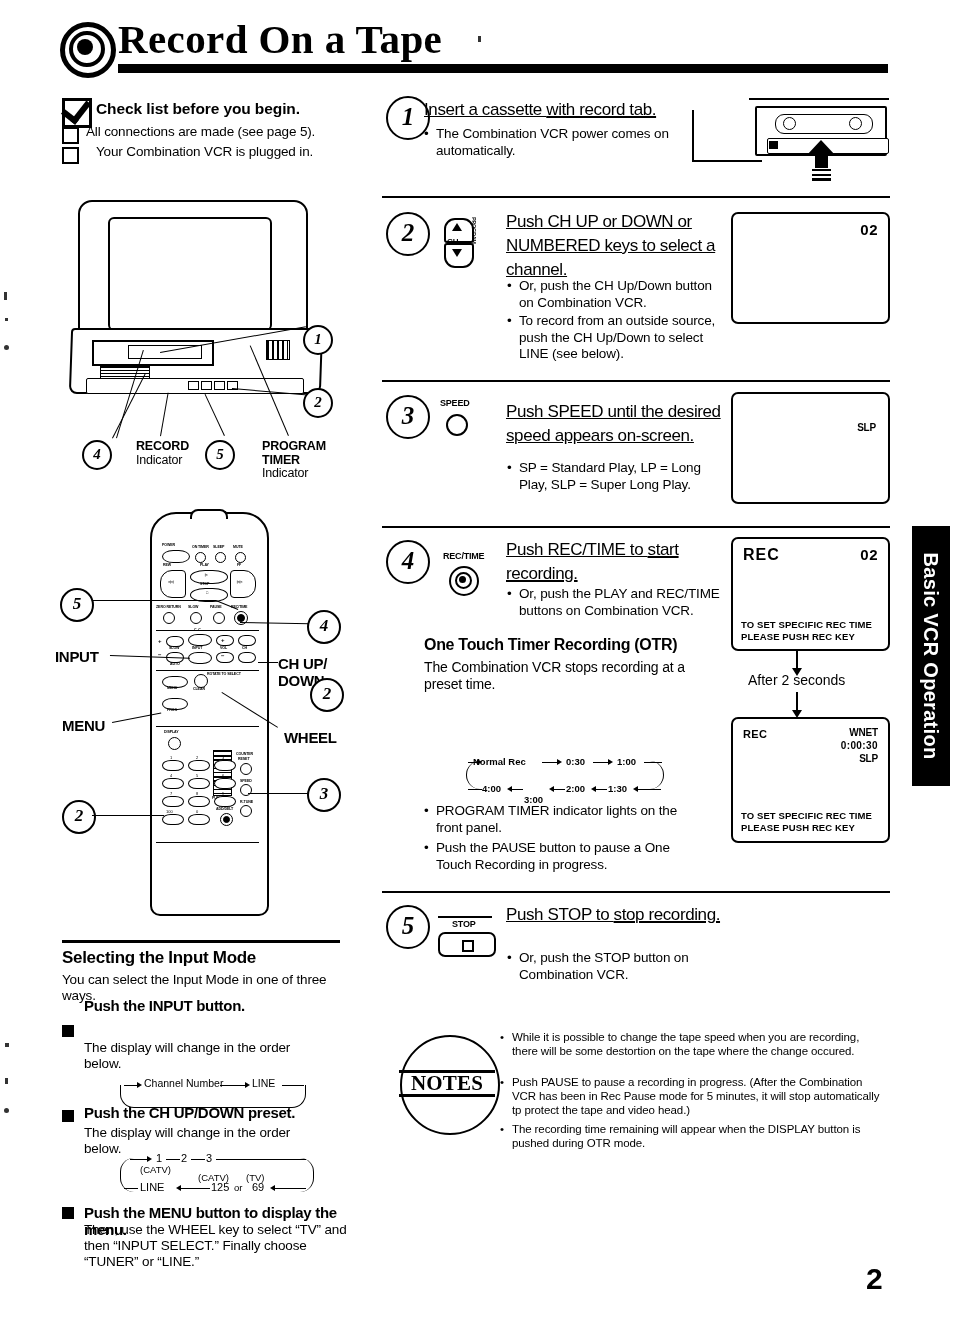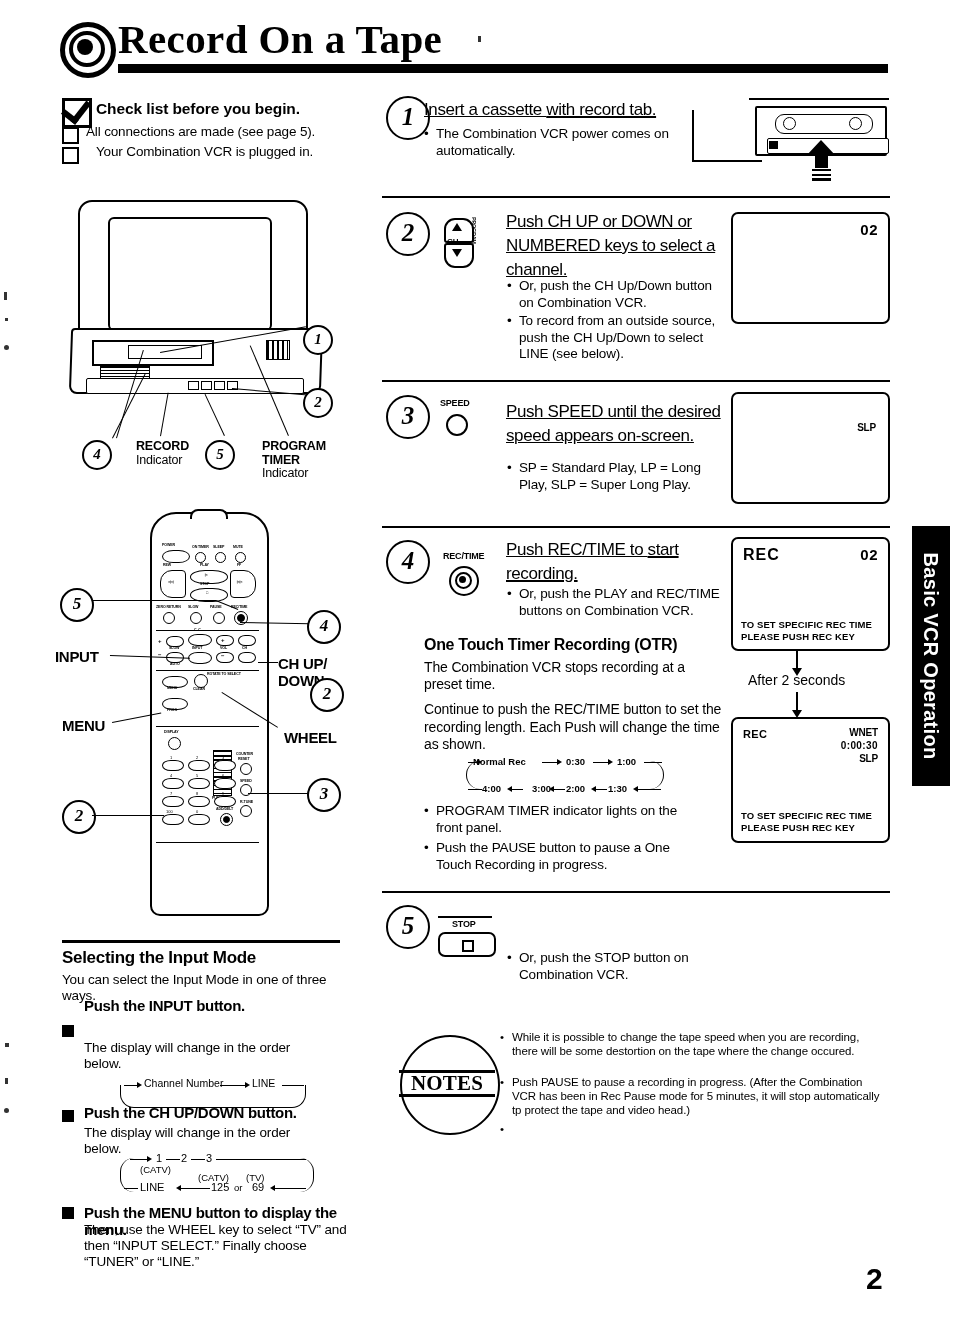--- a/index.html
+++ b/index.html
@@ -438,21 +438,21 @@
     <div class="hl" style="left:12px;top:6px;width:14px;"></div>
     <div class="arw r" style="left:25px;top:3px;"></div>
     <span class="ft" style="left:32px;">Channel Number</span>
     <div class="hl" style="left:108px;top:6px;width:26px;"></div>
     <div class="arw r" style="left:133px;top:3px;"></div>
     <span class="ft" style="left:140px;">LINE</span>
     <div class="hl" style="left:170px;top:6px;width:22px;"></div>
   </div>
 
   <div class="abs bullsq" id="bs2"></div>
-  <div class="abs bt" id="bt2">Push the CH UP/DOWN button.</div>
+  <div class="abs bt" id="bt2">Push the CH UP/DOWN preset.</div>
   <div class="abs bsub" id="bb2" style="width:240px;">The display will change in the order below.</div>
 
   <div class="abs" id="flow2">
     <div class="loop"></div>
     <div class="hl" style="left:20px;top:9px;width:18px;"></div>
     <div class="arw r" style="left:37px;top:6px;"></div>
     <span class="ft" style="left:46px;top:2px;">1</span>
     <div class="hl" style="left:56px;top:9px;width:14px;"></div>
     <span class="ft" style="left:71px;top:2px;">2</span>
     <div class="hl" style="left:81px;top:9px;width:14px;"></div>
@@ -549,40 +549,39 @@
   <div class="abs stepttl" style="left:506px;top:538px;width:220px;">
     <span>Push REC/TIME to </span><u>start recording.</u>
   </div>
   <div class="abs stepbul" style="left:519px;top:586px;width:212px;">
     <span class="b">•</span>
     <span>Or, push the PLAY and REC/TIME buttons on Combination VCR.</span>
   </div>
 
   <div id="otr-h">One Touch Timer Recording (OTR)</div>
   <div id="otr-p1" style="width:290px;">The Combination VCR stops recording at a preset time.</div>
-  <div id="otr-p2" style="width:300px;">Continue to push the REC/TIME button to set the recording length. Each Push will change the time as shown.</div>
 
   <div id="otr-loop">
     <div class="lp"></div>
     <div class="hl" style="left:12px;top:6px;width:10px;"></div>
     <div class="arw r" style="left:21px;top:3px;"></div>
     <span class="t" style="left:17px;top:0px;">Normal Rec</span>
     <div class="hl" style="left:86px;top:6px;width:16px;"></div>
     <div class="arw r" style="left:101px;top:3px;"></div>
     <span class="t" style="left:110px;top:0px;">0:30</span>
     <div class="hl" style="left:137px;top:6px;width:16px;"></div>
     <div class="arw r" style="left:152px;top:3px;"></div>
     <span class="t" style="left:161px;top:0px;">1:00</span>
     <div class="hl" style="left:188px;top:6px;width:18px;"></div>
 
     <div class="hl" style="left:12px;top:33px;width:14px;"></div>
     <span class="t" style="left:26px;top:27px;">4:00</span>
     <div class="arw l" style="left:51px;top:30px;"></div>
     <div class="hl" style="left:55px;top:33px;width:12px;"></div>
-    <span class="t" style="left:68px;top:27px;margin-left:8px;">3:00</span>
+    <span class="t" style="left:68px;top:38px;">3:00</span>
     <div class="arw l" style="left:93px;top:30px;"></div>
     <div class="hl" style="left:97px;top:33px;width:12px;"></div>
     <span class="t" style="left:110px;top:27px;">2:00</span>
     <div class="arw l" style="left:135px;top:30px;"></div>
     <div class="hl" style="left:139px;top:33px;width:12px;"></div>
     <span class="t" style="left:152px;top:27px;">1:30</span>
     <div class="arw l" style="left:177px;top:30px;"></div>
     <div class="hl" style="left:181px;top:33px;width:24px;"></div>
   </div>
 
@@ -618,40 +617,44 @@
     <span class="bot" style="bottom:8px;">PLEASE PUSH REC KEY</span>
   </div>
 
   <div class="srule" style="top:891px;"></div>
   <div class="abs stepnum" style="left:386px;top:905px;">5</div>
   <div class="stopline" style="left:438px;top:916px;width:54px;"></div>
   <div class="abs iconlbl" style="left:452px;top:919px;">STOP</div>
   <div class="stopbtn" style="left:438px;top:932px;">
       <i></i>
     </div>
+  <div class="abs stepttl" style="left:506px;top:903px;width:220px;">
+    <span>Push STOP to </span><u>stop recording.</u>
+  </div>
   <div class="abs stepbul" style="left:519px;top:950px;width:200px;">
     <span class="b">•</span>
     <span>Or, push the STOP button on Combination VCR.</span>
   </div>
 
   <div id="notes-c">
     <div class="l1"></div>
       <div class="l2"></div>
     <div class="w">NOTES</div>
   </div>
   <div class="noteitem" style="top:1030px;">
     <span class="b">•</span>
     <span>While it is possible to change the tape speed when you are recording, there will be some destortion on the tape where the change occured.</span>
   </div>
   <div class="noteitem" style="top:1075px;">
     <span class="b">•</span>
     <span>Push PAUSE to pause a recording in progress. (After the Combination VCR has been in Rec Pause mode for 5 minutes, it will stop automatically tp protect the tape and video head.)</span>
   </div>
   <div class="noteitem" style="top:1122px;">
     <span class="b">•</span>
+    <span>The recording time remaining will appear when the DISPLAY button is pushed during OTR mode.</span>
   </div>
 
   <div id="sidetab">
     <span>Basic VCR Operation</span>
   </div>
   <div id="pgno">2</div>
 
   <div class="speck" style="left:4px;top:292px;width:3px;height:8px;"></div>
   <div class="speck" style="left:5px;top:318px;width:3px;height:3px;"></div>
   <div class="speck" style="left:4px;top:345px;width:5px;height:5px;border-radius:50%;"></div>

